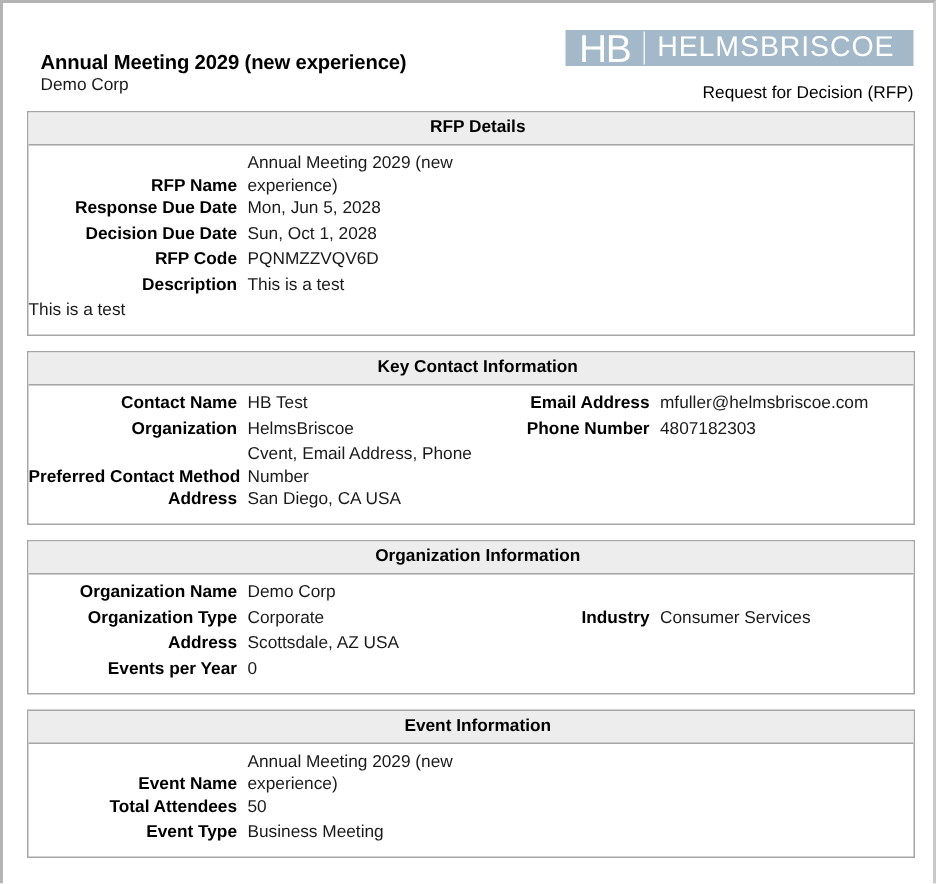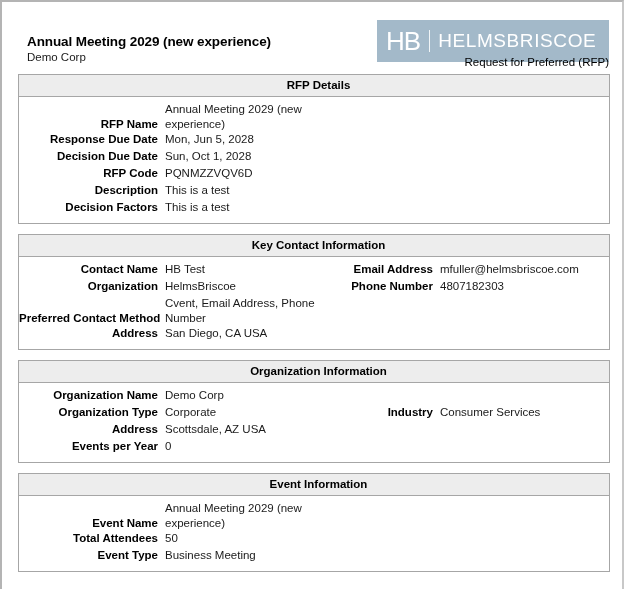--- a/index.html
+++ b/index.html
@@ -51,21 +51,21 @@
     font-size: 11.5px;
     color: #1a1a1a;
     line-height: 15px;
     margin-top: 1px;
   }
   .logo-band {
     position: absolute;
     right: 1px;
     top: 18px;
     width: 232px;
-    height: 42px;
+    height: 24px;
     background: #a3b9c9;
     display: flex;
     align-items: center;
     overflow: hidden;
   }
   .logo-hb {
     font-family: "Liberation Sans", sans-serif;
     font-size: 26px;
     color: #ffffff;
     letter-spacing: -1px;
@@ -164,21 +164,21 @@
         <div class="doc-title">Annual Meeting 2029 (new experience)</div>
         <div class="doc-subtitle">Demo Corp</div>
       </div>
 
       <div class="logo-band">
         <span class="logo-hb">HB</span>
         <span class="logo-divider"></span>
         <span class="logo-word">HELMSBRISCOE</span>
       </div>
 
-      <div class="rfp-caption">Request for Preferred (RFP)</div>
+      <div class="rfp-caption">Request for Decision (RFP)</div>
     </div>
 
     <div class="section">
       <div class="section-title">RFP Details</div>
       <div class="section-body">
 
         <div class="row">
           <div class="cell col-a">
             <span class="lbl">RFP Name</span>
             <span class="val">Annual Meeting 2029 (new experience)</span>
@@ -209,21 +209,20 @@
 
         <div class="row">
           <div class="cell col-a">
             <span class="lbl">Description</span>
             <span class="val">This is a test</span>
           </div>
         </div>
 
         <div class="row">
           <div class="cell col-a">
-            <span class="lbl">Decision Factors</span>
             <span class="val">This is a test</span>
           </div>
         </div>
 
       </div>
     </div>
 
     <div class="section">
       <div class="section-title">Key Contact Information</div>
       <div class="section-body">

